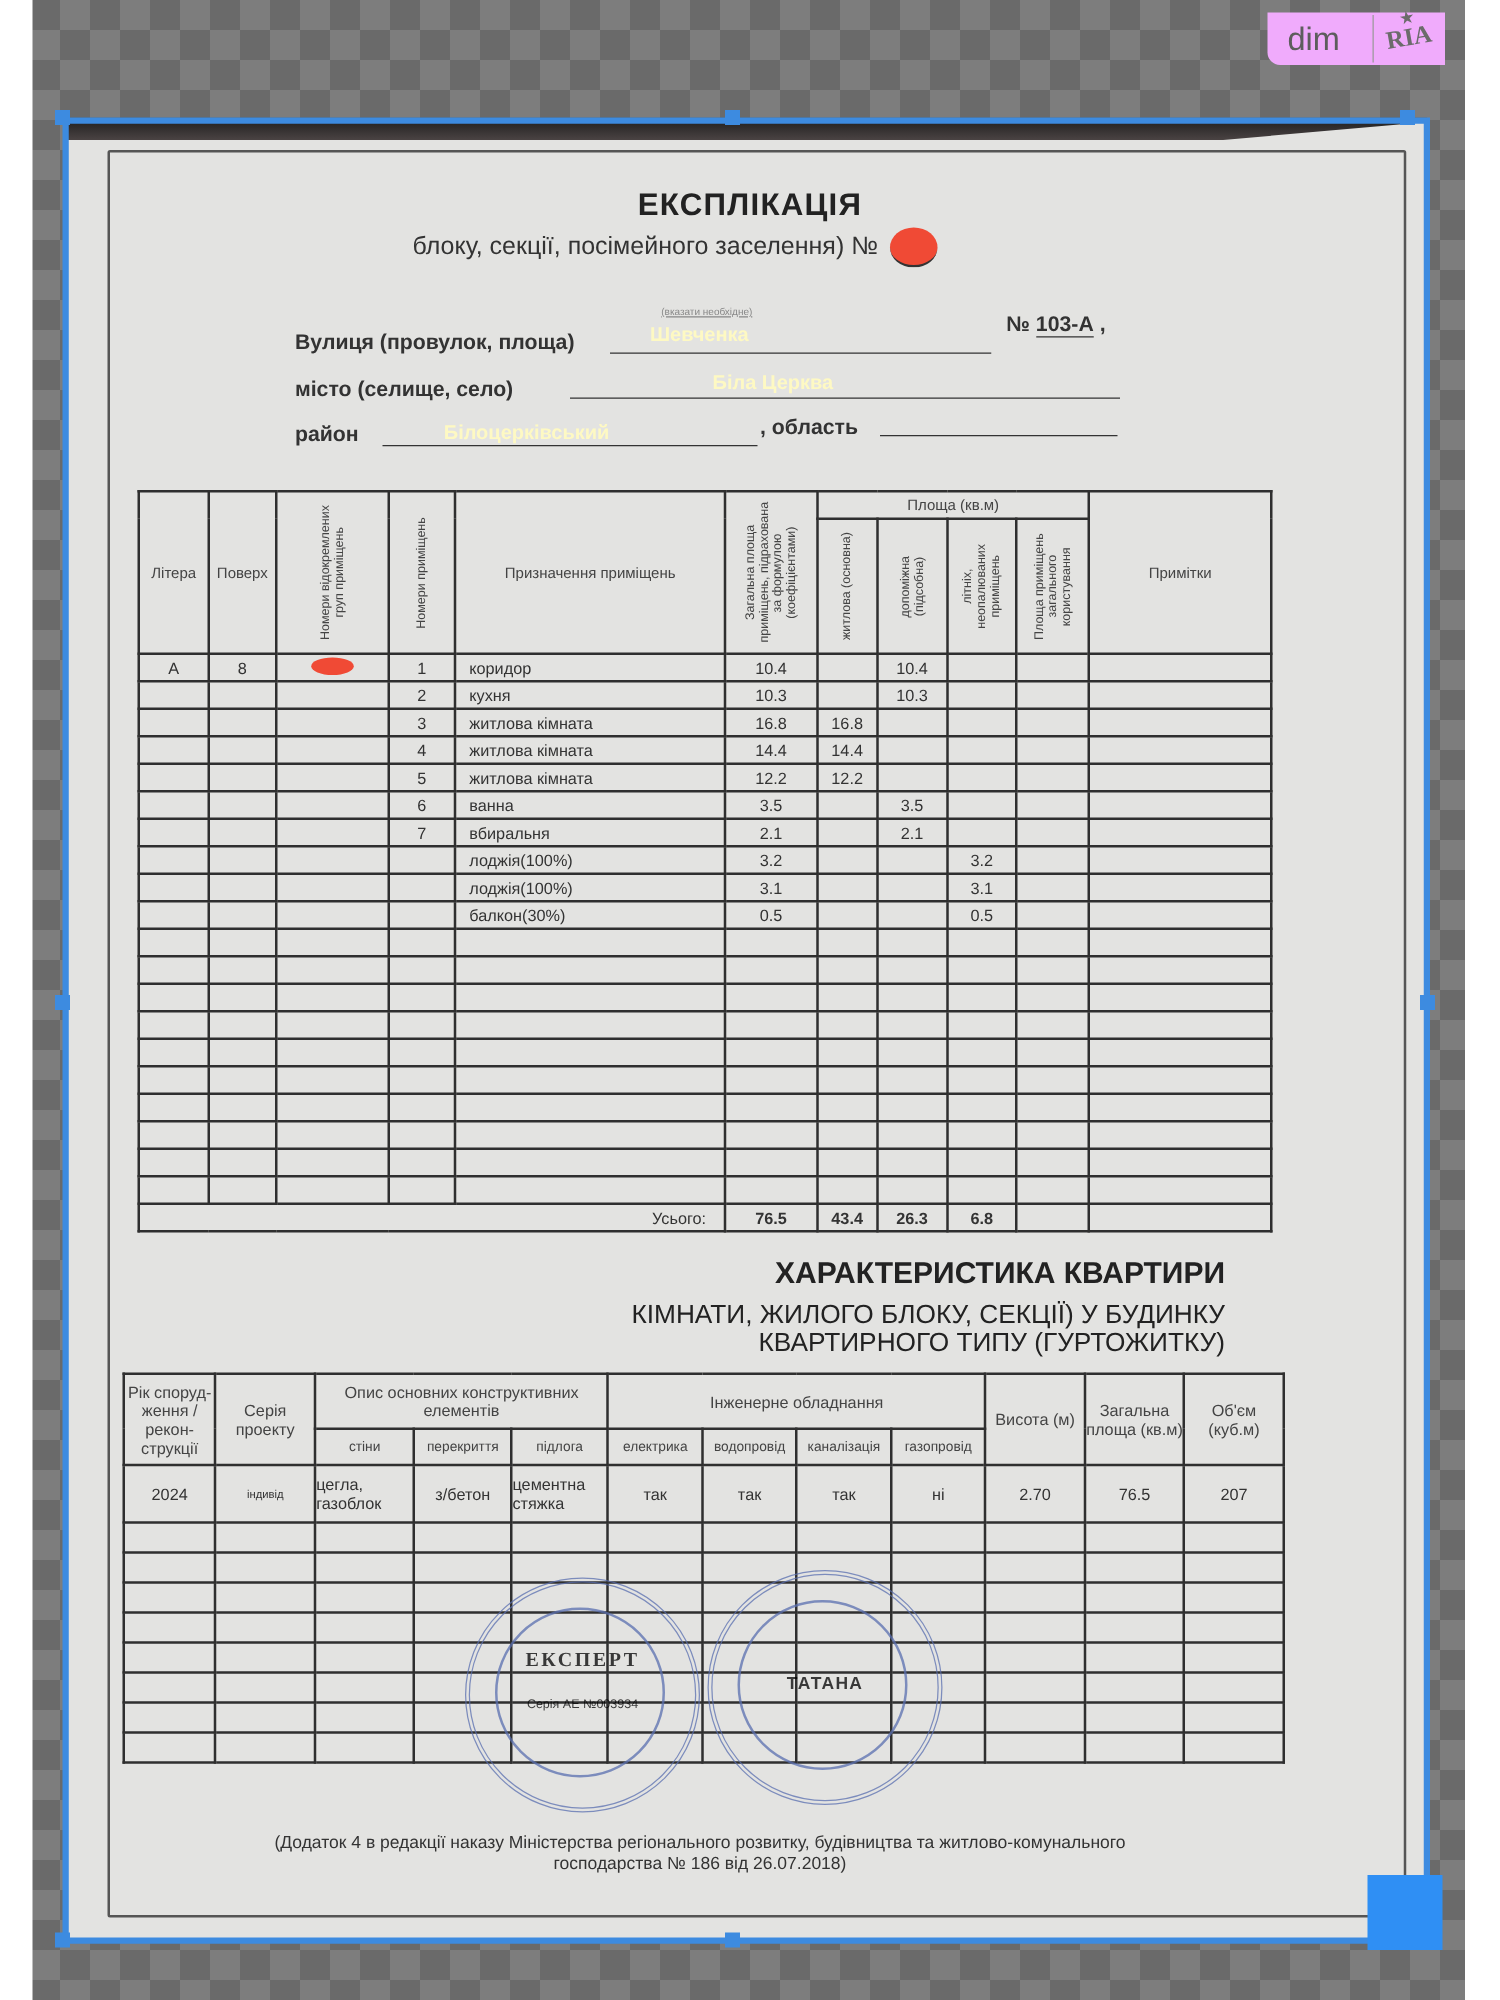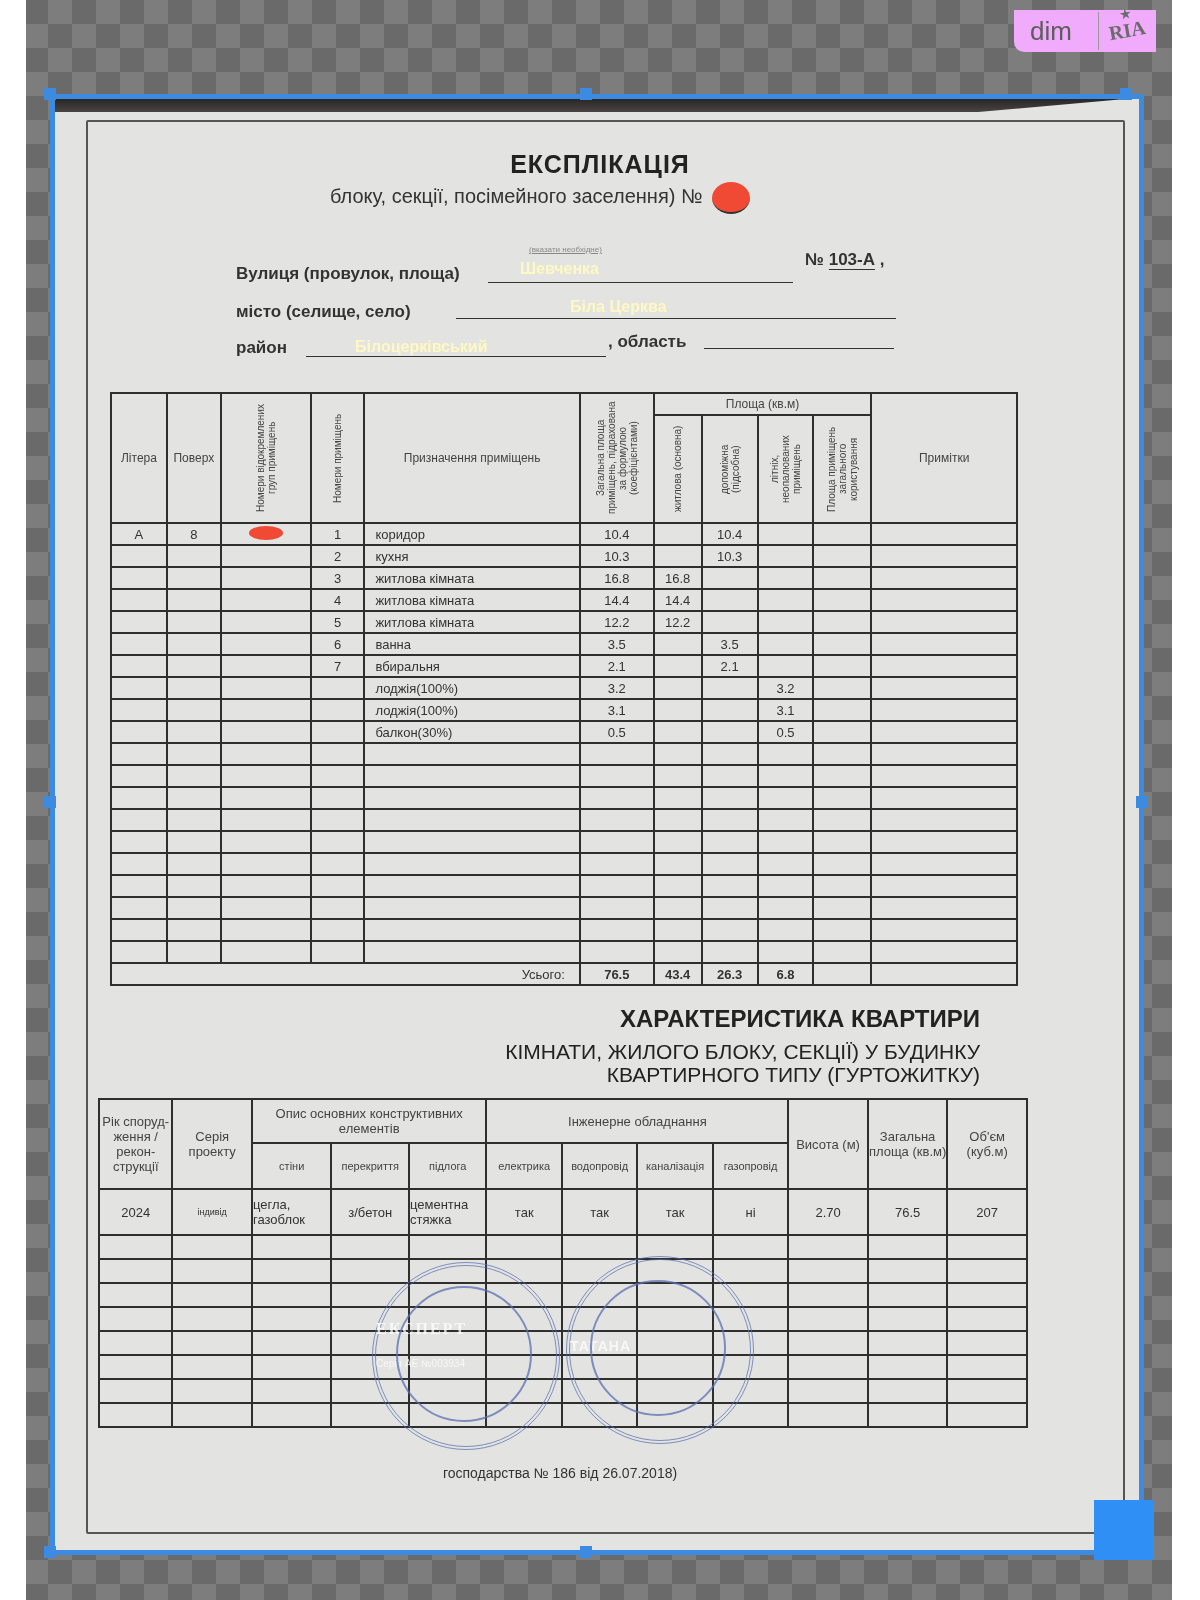--- a/index.html
+++ b/index.html
@@ -55,21 +55,21 @@
   .t1 td { height:20px; text-align:center; }
   .t1 td.name { text-align:left; padding-left:10px; }
 
   .t2 { left:98px; top:1098px; width:930px; font-size:13px; }
   .t2 th { font-size:13px; color:#444; font-weight:normal; }
   .t2 td { height:22px; text-align:center; }
 
   .sec2 { position:absolute; left:0; width:980px; text-align:right; color:#222; }
   .footer { position:absolute; left:150px; width:820px; text-align:center; top:1465px; font-size:14px; color:#333; line-height:17px; }
 
-  .stamp { position:absolute; border:4px double #5a6fb0; border-radius:50%; color:#ffffff; opacity:0.75; }
+  .stamp { position:absolute; border:4px double #5a6fb0; border-radius:50%; color:#000000; opacity:0.75; text-align:center; }
 </style>
 </head>
 <body>
 
 <div class="white-edge-l"></div>
 <div class="white-edge"></div>
 
 <div class="logo">
   <span class="dim">dim</span>
   <span class="sep"></span>
@@ -442,21 +442,21 @@
   <thead>
     <tr style="height:44px">
       <th rowspan="2">Рік споруд-ження / рекон-струкції</th>
       <th rowspan="2">Серія проекту</th>
       <th colspan="3">Опис основних конструктивних елементів</th>
       <th colspan="4">Інженерне обладнання</th>
       <th rowspan="2">Висота (м)</th>
       <th rowspan="2">Загальна площа (кв.м)</th>
       <th rowspan="2">Об'єм (куб.м)</th>
     </tr>
-    <tr style="height:46px">
+    <tr style="height:29px">
       <th style="font-size:11px">стіни</th>
       <th style="font-size:11px">перекриття</th>
       <th style="font-size:11px">підлога</th>
       <th style="font-size:11px">електрика</th>
       <th style="font-size:11px">водопровід</th>
       <th style="font-size:11px">каналізація</th>
       <th style="font-size:11px">газопровід</th>
     </tr>
   </thead>
   <tbody>
@@ -595,20 +595,21 @@
   <div style="position:absolute; left:20px; top:20px; width:132px; height:132px; border:2px solid #5a6fb0; border-radius:50%;"></div>
   <div style="margin-top:54px; font-family:'Liberation Serif', serif; font-weight:bold; font-size:16px; letter-spacing:2px;">ЕКСПЕРТ</div>
   <div style="font-size:10px; margin-top:20px;">Серія АЕ №003934</div>
 </div>
 <div class="stamp" style="left:566px; top:1256px; width:180px; height:180px;">
   <div style="position:absolute; left:20px; top:20px; width:132px; height:132px; border:2px solid #5a6fb0; border-radius:50%;"></div>
   <div style="margin-top:78px; font-size:14px; font-weight:bold; letter-spacing:1px;">ТАТАНА</div>
 </div>
 
 <div class="footer">
+  <div>(Додаток 4 в редакції наказу Міністерства регіонального розвитку, будівництва та житлово-комунального</div>
   <div>господарства № 186 від 26.07.2018)</div>
 </div>
 
 <div class="crop-frame"></div>
 <div class="handle" style="left:44px; top:88px;"></div>
 <div class="handle" style="left:1120px; top:88px;"></div>
 <div class="handle" style="left:580px; top:88px;"></div>
 <div class="handle" style="left:44px; top:796px;"></div>
 <div class="handle" style="left:1136px; top:796px;"></div>
 <div class="handle" style="left:44px; top:1546px;"></div>

